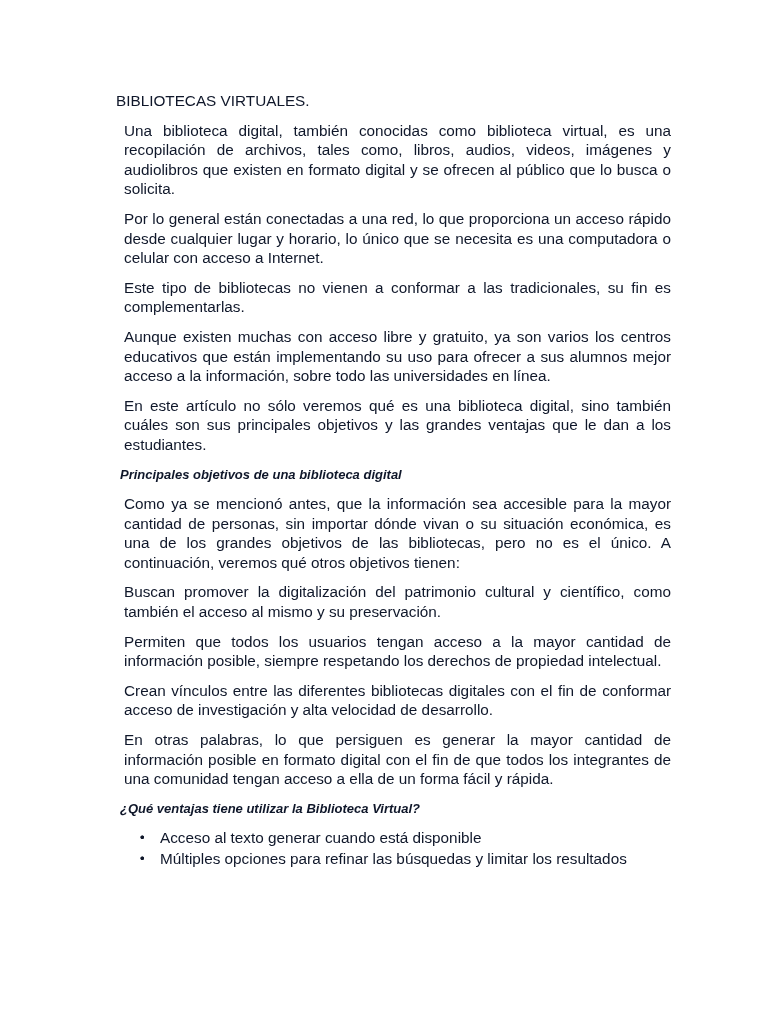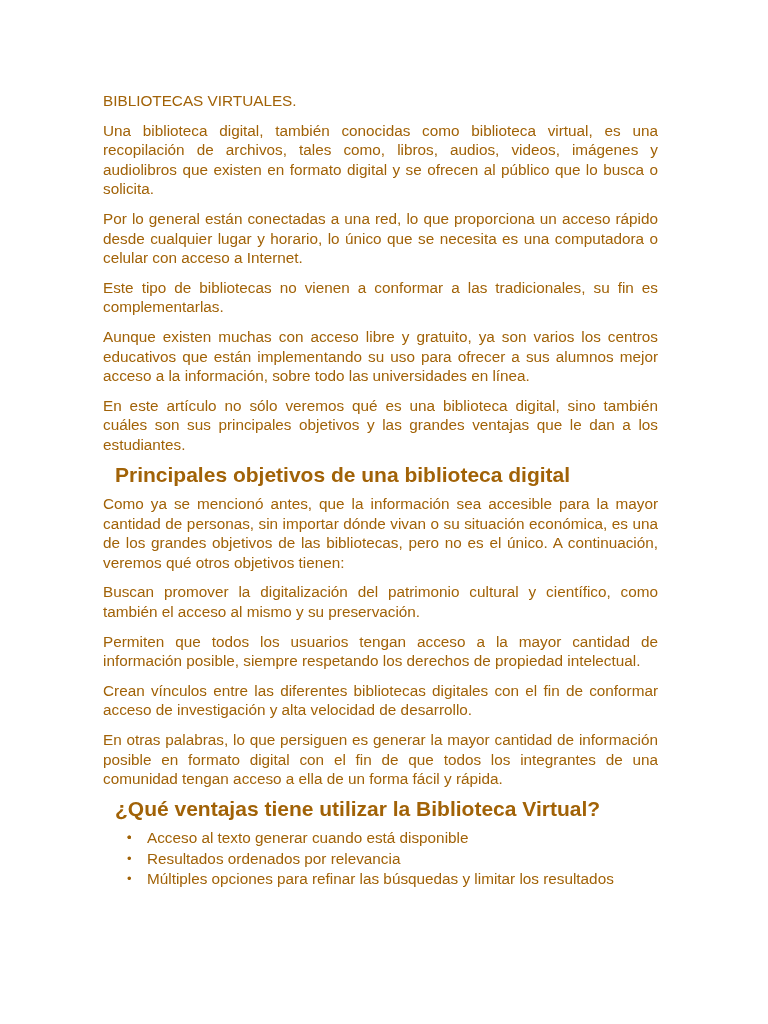--- a/index.html
+++ b/index.html
@@ -8,45 +8,46 @@
       background: #ffffff;
     }
     body {
       width: 768px;
       height: 1024px;
       overflow: hidden;
       position: relative;
     }
     .page {
       position: absolute;
-      left: 103px;
+      left: 116px;
       top: 91px;
       width: 555px;
       font-family: "Liberation Sans", sans-serif;
       font-size: 15.3px;
       line-height: 19.6px;
-      color: #a16207;
+      color: #0f172a;
     }
     .title {
       margin: 0 0 10px 0;
       font-weight: normal;
       font-size: 15.3px;
     }
     p {
-      margin: 0 0 10px 0;
+      margin: 0 0 10px 8px;
       text-align: justify;
     }
     p.left {
       text-align: left;
     }
     h2 {
-      margin: 0 0 10px 12px;
-      font-size: 21px;
+      margin: 0 0 10px 4px;
+      font-size: 13px;
       font-weight: bold;
       line-height: 19.6px;
+      font-style: italic;
     }
     ul {
       margin: 0;
       padding: 0 0 0 44px;
       list-style: none;
     }
     ul li {
       position: relative;
       line-height: 20.3px;
     }
@@ -80,20 +81,19 @@
   <ul>
     <li>
       <span class="bullet">•</span>
     </li>
     <li>
       <span class="bullet">•</span>
       <span>Acceso al texto generar cuando está disponible</span>
     </li>
     <li>
       <span class="bullet">•</span>
-      <span>Resultados ordenados por relevancia</span>
     </li>
     <li>
       <span class="bullet">•</span>
       <span>Múltiples opciones para refinar las búsquedas y limitar los resultados</span>
     </li>
   </ul>
 </div>
 
 </body></html>

